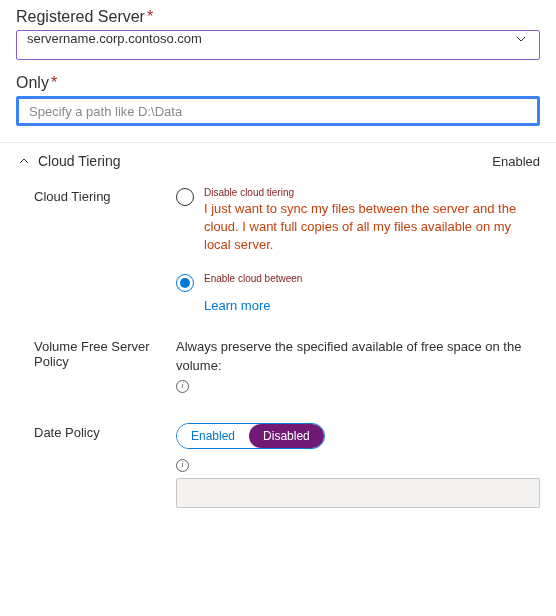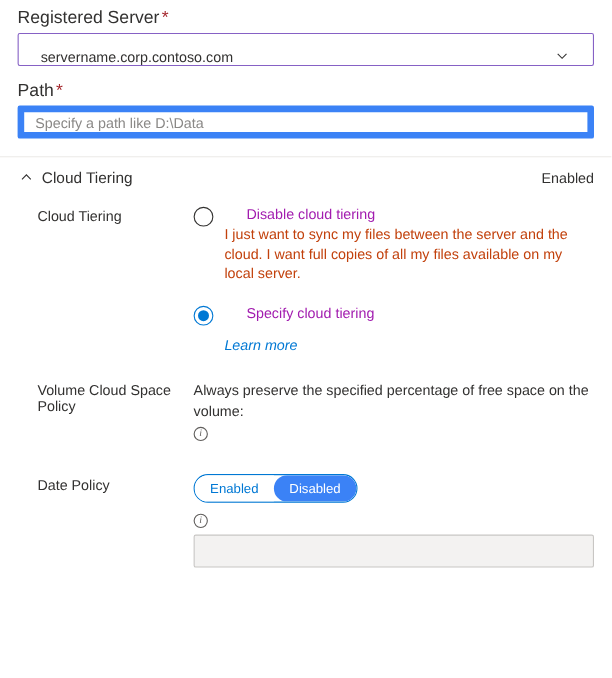--- a/index.html
+++ b/index.html
@@ -19,34 +19,34 @@
       margin-bottom: 4px;
       display: block;
     }
     .req { color: #a4262c; margin-left: 2px; }
     .select-box {
       position: relative;
       border: 1px solid #8661c5;
       border-radius: 2px;
       height: 30px;
       display: flex;
-      align-items: flex-end;
-      padding: 0 20px;
+      align-items: flex-start;
+      padding: 0 10px;
       background: #fff;
       cursor: pointer;
     }
     .select-value { flex: 1; font-size: 13px; color: #323130; }
     .chevron {
       width: 16px; height: 16px;
       display: flex; align-items: center; justify-content: center;
     }
     .text-input {
       width: 100%;
       height: 30px;
-      border: 6px solid #3b82f6;
+      border: 3px solid #3b82f6;
       border-radius: 2px;
       padding: 0 10px;
       font-size: 13px;
       color: #000000;
     }
     .text-input::placeholder { color: #8a8886; }
     .text-input.disabled {
       background: #f3f2f1;
       border: 1px solid #c8c6c4;
       color: #a19f9d;
@@ -95,29 +95,28 @@
     .radio-circle.checked { border-color: #0078d4; }
     .radio-circle.checked::after {
       content: '';
       position: absolute;
       width: 10px; height: 10px;
       background: #0078d4;
       border-radius: 50%;
       top: 3px; left: 3px;
     }
     .radio-text { flex: 1; }
-    .radio-title { font-size: 13px; color: #a21caf; margin-bottom: 2px; margin-left: 20px; }
+    .radio-title { font-size: 10px; color: #7f1d1d; margin-bottom: 2px; }
     .radio-desc { font-size: 13px; color: #c2410c; line-height: 1.4; }
     .learn-link {
       color: #0078d4;
       font-size: 13px;
       margin-top: 12px;
       display: inline-block;
       cursor: pointer;
-      font-style: italic;
     }
     .desc-line {
       font-size: 13px;
       color: #323130;
       margin-bottom: 6px;
       display: flex;
       align-items: center;
       flex-wrap: wrap;
       gap: 4px;
       line-height: 1.5;
@@ -146,21 +145,21 @@
     .toggle-opt {
       padding: 0 14px;
       font-size: 12px;
       display: flex;
       align-items: center;
       cursor: pointer;
       color: #0078d4;
       background: #fff;
     }
     .toggle-opt.active {
-      background: #3b82f6;
+      background: #701a75;
       color: #fff;
       border-radius: 14px;
       text-align: right;
     }
   </style>
 </head>
 <body>
 
 <div class="field-group">
   <label class="field-label">
@@ -171,21 +170,21 @@
     <span class="chevron">
       <svg width="12" height="12" viewBox="0 0 12 12">
           <path d="M2 4 L6 8 L10 4" stroke="#323130" stroke-width="1" fill="none"></path>
         </svg>
     </span>
   </div>
 </div>
 
 <div class="field-group">
   <label class="field-label">
-    <span>Path</span><span class="req">*</span>
+    <span>Only</span><span class="req">*</span>
   </label>
   <input type="text" class="text-input" placeholder="Specify a path like D:\Data" style="">
 </div>
 
 <hr class="sep">
 
 <div class="section-header">
   <span class="section-caret">
     <svg width="12" height="12" viewBox="0 0 12 12">
         <path d="M2 8 L6 4 L10 8" stroke="#323130" stroke-width="1" fill="none"></path>
@@ -202,32 +201,32 @@
     <div class="radio-option">
       <div class="radio-circle"></div>
       <div class="radio-text">
         <div class="radio-title">Disable cloud tiering</div>
         <div class="radio-desc">I just want to sync my files between the server and the cloud. I want full copies of all my files available on my local server.</div>
       </div>
     </div>
     <div class="radio-option">
       <div class="radio-circle checked"></div>
       <div class="radio-text">
-        <div class="radio-title">Specify cloud tiering</div>
+        <div class="radio-title">Enable cloud between</div>
         <a class="learn-link">Learn more</a>
       </div>
     </div>
   </div>
 </div>
 
 <div class="row">
-  <div class="row-label">Volume Cloud Space Policy</div>
+  <div class="row-label">Volume Free Server Policy</div>
   <div class="row-body">
     <div class="desc-line">
-      <span>Always preserve the specified percentage of free space on the volume:</span>
+      <span>Always preserve the specified available of free space on the volume:</span>
       <span class="info-icon">i</span>
     </div>
   </div>
 </div>
 
 <div class="row" style="margin-bottom:0">
   <div class="row-label">Date Policy</div>
   <div class="row-body">
     <div class="toggle-pill">
       <div class="toggle-opt">Enabled</div>

